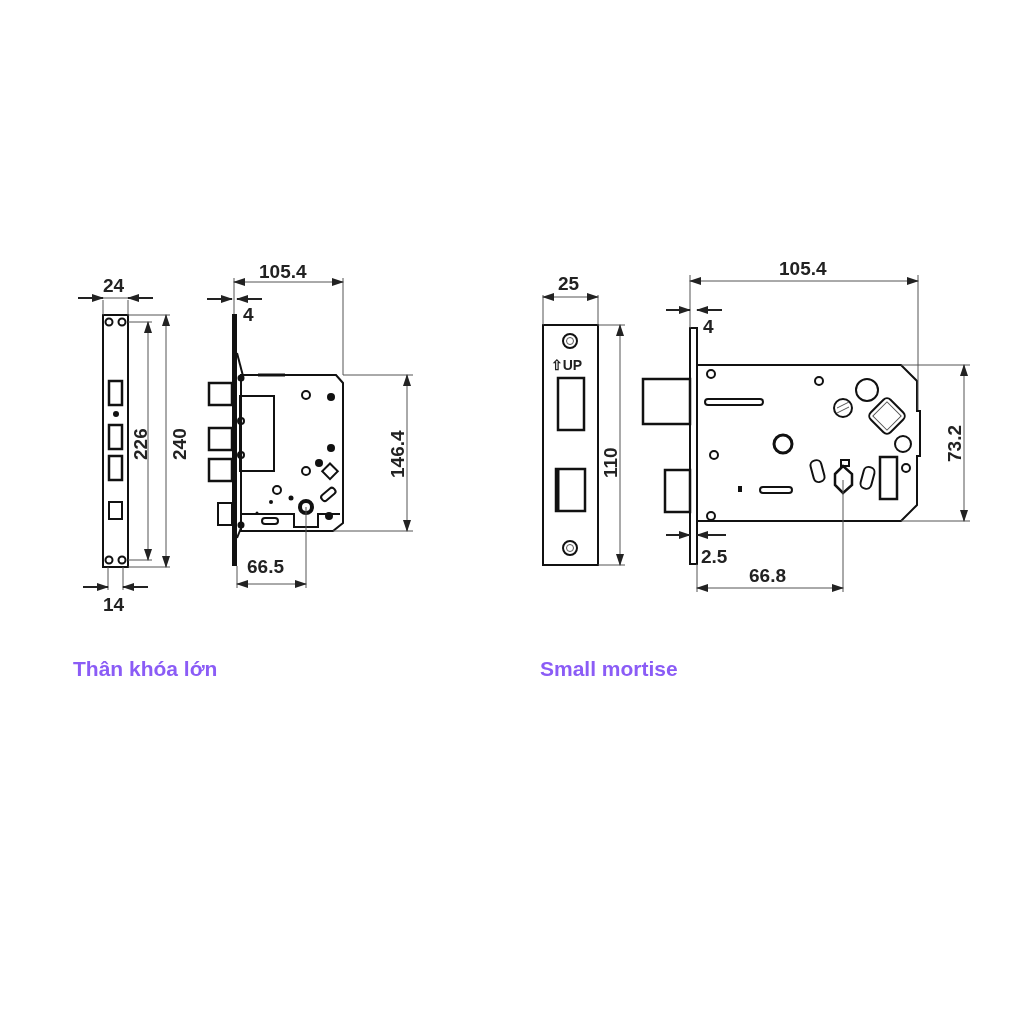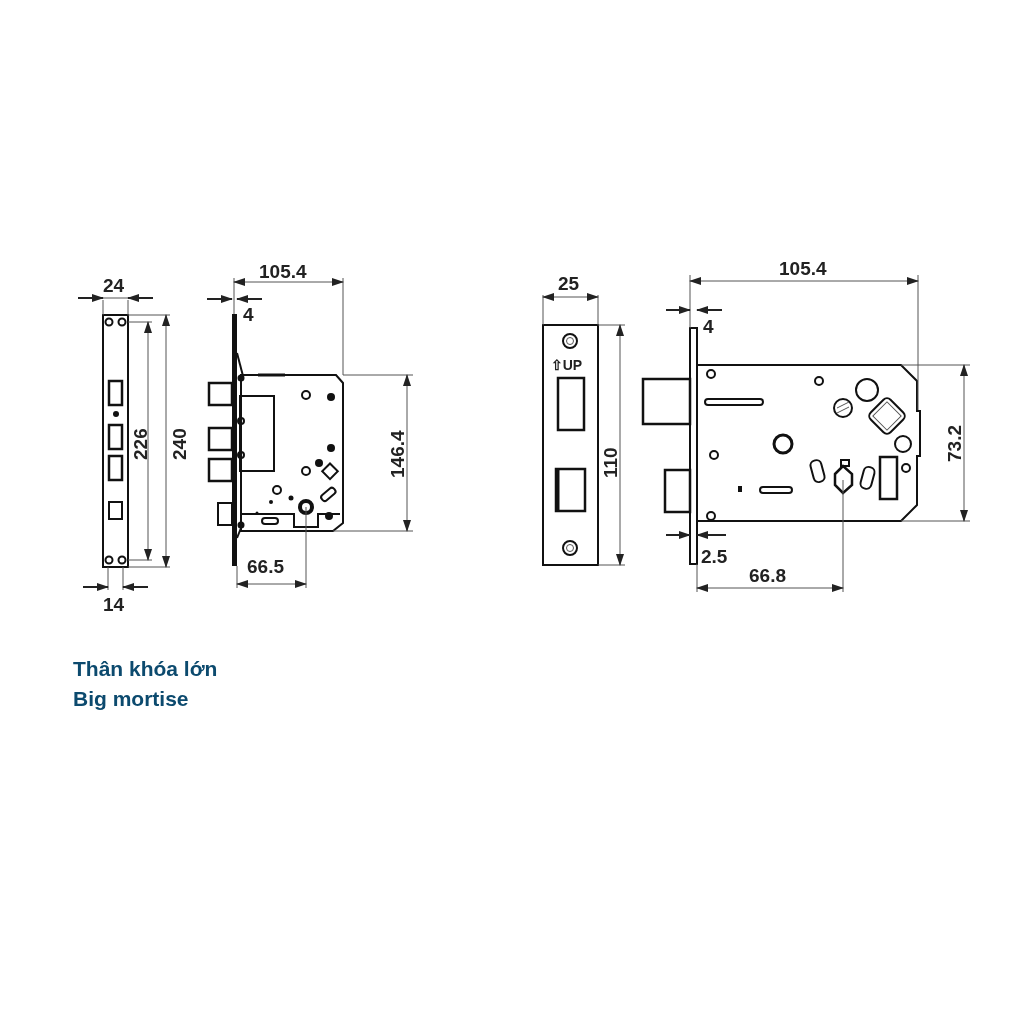--- a/index.html
+++ b/index.html
@@ -1,19 +1,19 @@
 <!DOCTYPE html>
 <html><head>
 <meta charset="utf-8">
 <style>
   html,body{margin:0;padding:0;background:#ffffff;}
   body{width:1024px;height:1024px;position:relative;overflow:hidden;font-family:"Liberation Sans",sans-serif;}
   svg{position:absolute;left:0;top:0;}
   .dim{font-family:"Liberation Sans",sans-serif;font-weight:bold;font-size:19px;fill:#222;}
-  .caption{position:absolute;font-family:"Liberation Sans",sans-serif;font-weight:bold;font-size:21px;color:#0c4a6e;line-height:30px;}
+  .caption{position:absolute;font-family:"Liberation Sans",sans-serif;font-weight:bold;font-size:21px;color:#8b5cf6;line-height:30px;}
   .thin{stroke:#555;stroke-width:1;fill:none;}
   .thick{stroke:#111;stroke-width:2.5;fill:none;}
   .mid{stroke:#111;stroke-width:2;fill:none;}
 </style>
 </head>
 <body>
 
 <svg width="1024" height="1024" viewBox="0 0 1024 1024">
   <defs>
     <marker id="arr" markerWidth="12" markerHeight="8" refX="11" refY="4" orient="auto" markerUnits="userSpaceOnUse">
@@ -173,16 +173,16 @@
   </g>
   <text class="dim" x="779" y="275">105.4</text>
   <text class="dim" x="703" y="333">4</text>
   <text class="dim" transform="translate(961,462) rotate(-90)">73.2</text>
   <text class="dim" x="701" y="563">2.5</text>
   <text class="dim" x="749" y="582">66.8</text>
 </svg>
 
 <div class="caption" style="left:73px;top:654px;">
   <div>Thân khóa lớn</div>
-  <div>Big mortise</div>
 </div>
 <div class="caption" style="left:540px;top:654px;">
+  <div>Small mortise</div>
 </div>
 
 </body></html>

